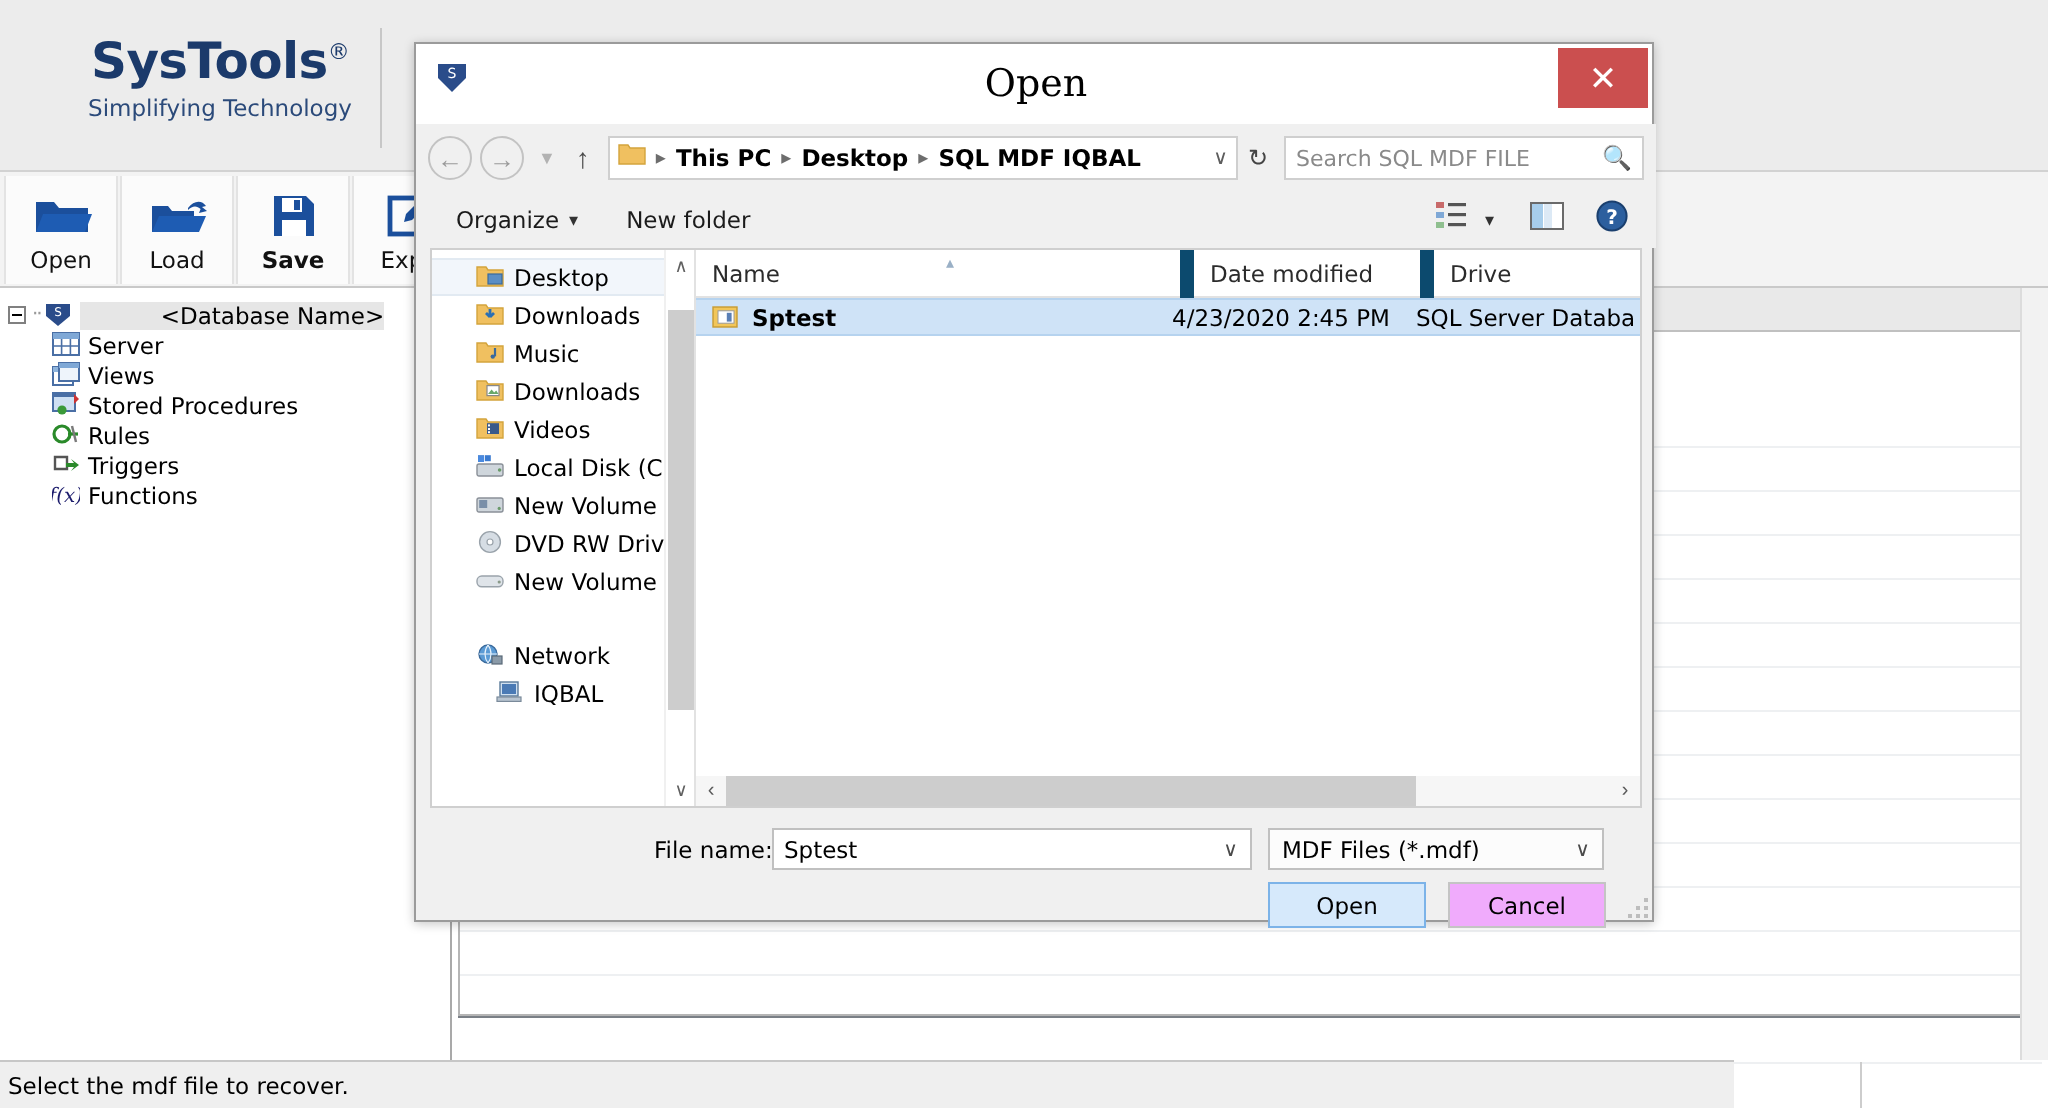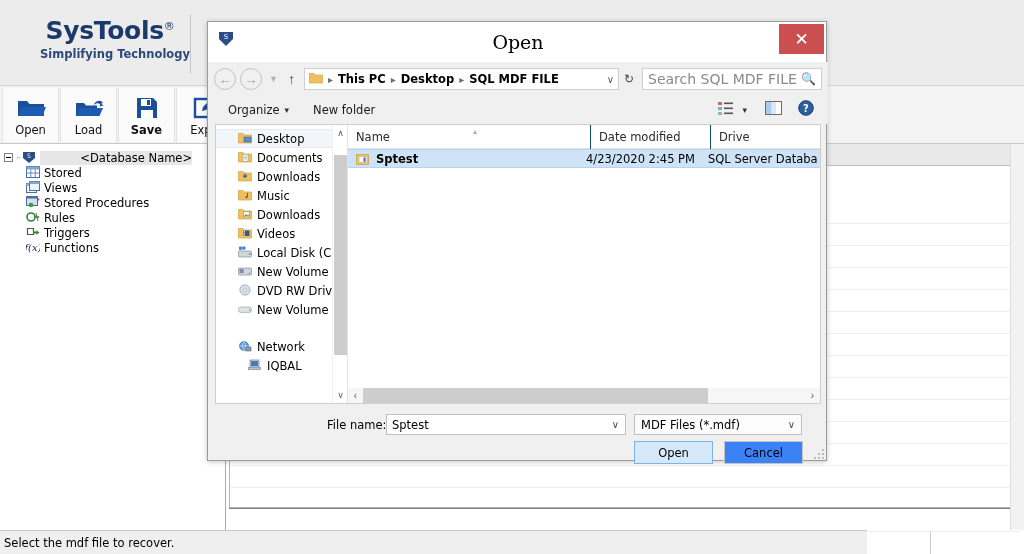--- a/index.html
+++ b/index.html
@@ -26,21 +26,21 @@
     font-family: "DejaVu Sans", sans-serif;
     font-size: 25px; font-weight: bold; color: #1b3a6b;
     letter-spacing: -0.3px; line-height: 1;
     white-space: nowrap;
   }
   .brand-reg {
     font-size: 11px; vertical-align: super; font-weight: normal;
   }
   .brand-sub {
     font-family: "DejaVu Sans", sans-serif;
-    font-size: 11.5px; color: #2b4a7a; margin-top: 4px; white-space: nowrap; font-weight: bold;
+    font-size: 11.5px; color: #2b4a7a; margin-top: 4px; white-space: nowrap;
   }
   .banner-sep {
     position: absolute; left: 190px; top: 14px; width: 1px; height: 60px;
     background: #c7c7c7;
   }
 
   
   .ribbon {
     position: absolute; left: 0; top: 86px; width: 1024px; height: 58px;
     background: #f3f3f3;
@@ -167,21 +167,21 @@
   }
   .crumb-sep { color: #6d6d6d; font-size: 10px; margin: 0 5px; }
   .addr-caret { margin-left:auto; color:#5d5d5d; font-size:10px; padding-left:6px;}
   .refresh { width: 20px; height: 22px; display:flex; align-items:center; justify-content:center;
              color:#444; font-size: 12px; flex:none; }
   .search-box {
     width: 180px; height: 22px; margin-left: 3px; margin-right: 6px;
     background:#fff; border:1px solid #cfcfcf; display:flex; align-items:center;
     padding: 0 5px; flex:none;
   }
-  .search-ph { font-size: 14px; color: #8a8a8a; font-family:"DejaVu Sans",sans-serif; }
+  .search-ph { font-size: 11px; color: #8a8a8a; font-family:"DejaVu Sans",sans-serif; }
   .search-ic { margin-left:auto; color:#5a5a5a; font-size: 12px; }
 
   .dlg-cmdbar {
     position: absolute; left: 0; top: 74px; width: 620px; height: 28px;
     background: #f0f0f0; display: flex; align-items: center;
   }
   .cmd {
     font-size: 11.5px; color: #1b1b1b; font-family: "DejaVu Sans", sans-serif;
     cursor: default;
   }
@@ -214,21 +214,21 @@
   .np-sb-up{top:0;} .np-sb-dn{bottom:0;}
   .np-sb-thumb{ position:absolute; left:1px; top:30px; width:13px; height:200px; background:#cdcdcd;}
 
   .file-pane { flex: 1 1 auto; position: relative; background: #fff; min-width: 0;}
   .fp-head {
     height: 24px; border-bottom: 1px solid #e2e2e2; display:flex; align-items:center;
     position: relative;
   }
   .fp-th {
     font-size: 11.5px; color: #2b2b2b; font-family:"DejaVu Sans",sans-serif;
-    padding-left: 8px; border-left: 1px solid #0c4a6e; height: 24px;
+    padding-left: 8px; border-left: 7px solid #0c4a6e; height: 24px;
     display:flex; align-items:center; cursor: default;
   }
   .fp-th:first-child{ border-left: none; }
   .sort-arrow{ position:absolute; left:125px; top:2px; color:#9ab0c6; font-size:8px;}
   .fp-row {
     height: 19px; display:flex; align-items:center;
     background: #cfe3f7; border-top: 1px solid #b6d3ef; border-bottom: 1px solid #b6d3ef;
     cursor: default;
   }
   .fp-cell {
@@ -260,21 +260,21 @@
     background:#fcfcfc; border:1px solid #c0c0c0; display:flex; align-items:center;
     padding-left: 6px;
   }
   .dlg-btn {
     position:absolute; top: 31px; width: 79px; height: 23px;
     display:flex; align-items:center; justify-content:center;
     font-size: 11.5px; font-family:"DejaVu Sans",sans-serif; color:#000;
     cursor: default;
   }
   .btn-open { left: 426px; background: #d6e9fb; border: 1px solid #7cb3e8; }
-  .btn-cancel { left: 516px; background: #3b82f6; border: 1px solid #c4c4c4; }
+  .btn-cancel { left: 516px; background: #f0abfc; border: 1px solid #c4c4c4; }
   .grip { position:absolute; right: 4px; bottom: 3px; width: 12px; height: 12px; }
   .grip i { position:absolute; width:2px; height:2px; background:#bdbdbd; }
 </style>
 </head>
 <body>
 
 <div id="root">
 
   <div class="app-banner">
     <div class="brand">
@@ -340,21 +340,21 @@
     </div>
 
     <div class="tree-row tree-child">
       <span class="ic">
         <svg width="14" height="12" viewBox="0 0 14 12">
             <rect x="0.5" y="0.5" width="13" height="11" fill="#fff" stroke="#4a6fa5"></rect>
             <rect x="0.5" y="0.5" width="13" height="3" fill="#7fa8d6"></rect>
             <path d="M4.8 3.5v8M9.2 3.5v8M0.5 7h13" stroke="#4a6fa5" stroke-width="0.8" fill="none"></path>
           </svg>
       </span>
-      <span class="node-label">Stored</span>
+      <span class="node-label">Server</span>
     </div>
 
     <div class="tree-row tree-child">
       <span class="ic">
         <svg width="14" height="12" viewBox="0 0 14 12">
             <rect x="0.5" y="2.5" width="10" height="9" fill="#fff" stroke="#4a6fa5"></rect>
             <rect x="0.5" y="2.5" width="10" height="2.5" fill="#8fb5dd"></rect>
             <rect x="3.5" y="0.5" width="10" height="9" fill="#eef4fb" stroke="#4a6fa5"></rect>
             <rect x="3.5" y="0.5" width="10" height="2.5" fill="#7fa8d6"></rect>
           </svg>
@@ -459,21 +459,21 @@
         <span>
           <svg width="14" height="12" viewBox="0 0 14 12">
               <path d="M0.5 1.5h4.5l1 1.5h7.5v8H0.5z" fill="#f0c060" stroke="#d3a43c" stroke-width="0.7"></path>
             </svg>
         </span>
         <span class="crumb-sep">▸</span>
         <span class="crumb">This PC</span>
         <span class="crumb-sep">▸</span>
         <span class="crumb">Desktop</span>
         <span class="crumb-sep">▸</span>
-        <span class="crumb">SQL MDF FILE</span>
+        <span class="crumb">SQL MDF IQBAL</span>
         <span class="addr-caret">∨</span>
       </div>
       <div class="refresh">↻</div>
       <div class="search-box">
         <span class="search-ph">Search SQL MDF FILE</span>
         <span class="search-ic">🔍</span>
       </div>
     </div>
 
     <div class="dlg-cmdbar">
@@ -517,30 +517,20 @@
         <div class="np-item active">
           <span class="ic">
             <svg width="14" height="12" viewBox="0 0 14 12">
                 <path d="M0.5 1.5h4.5l1 1.5h7.5v8H0.5z" fill="#f0c060" stroke="#d3a43c" stroke-width="0.7"></path>
                 <rect x="6" y="5" width="7" height="5" fill="#5b8ec4" stroke="#3a6a9c" stroke-width="0.6"></rect>
               </svg>
           </span>
           <span class="np-label">Desktop</span>
         </div>
 
-        <div class="np-item">
-          <span class="ic">
-            <svg width="14" height="12" viewBox="0 0 14 12">
-                <path d="M0.5 1.5h4.5l1 1.5h7.5v8H0.5z" fill="#f0c060" stroke="#d3a43c" stroke-width="0.7"></path>
-                <rect x="5" y="3.2" width="5" height="7" fill="#fff" stroke="#9a9a9a" stroke-width="0.6"></rect>
-                <path d="M6 5h3M6 6.5h3M6 8h3" stroke="#7aa" stroke-width="0.6"></path>
-              </svg>
-          </span>
-          <span class="np-label">Documents</span>
-        </div>
 
         <div class="np-item">
           <span class="ic">
             <svg width="14" height="12" viewBox="0 0 14 12">
                 <path d="M0.5 1.5h4.5l1 1.5h7.5v8H0.5z" fill="#f0c060" stroke="#d3a43c" stroke-width="0.7"></path>
                 <path d="M7 3.5v4m0 0l-2-2m2 2l2-2" stroke="#2a6fb5" stroke-width="1.4" fill="none"></path>
               </svg>
           </span>
           <span class="np-label">Downloads</span>
         </div>

